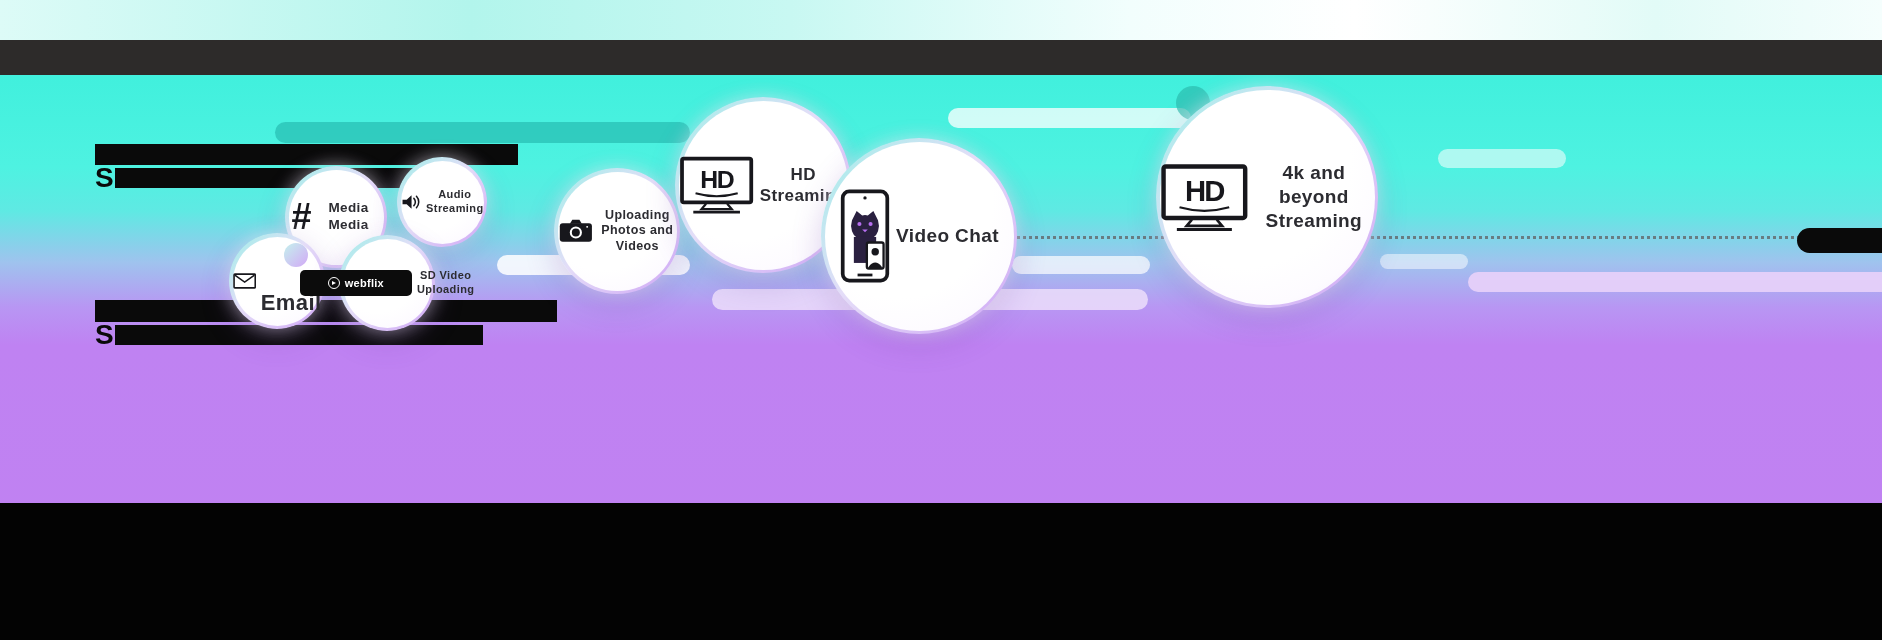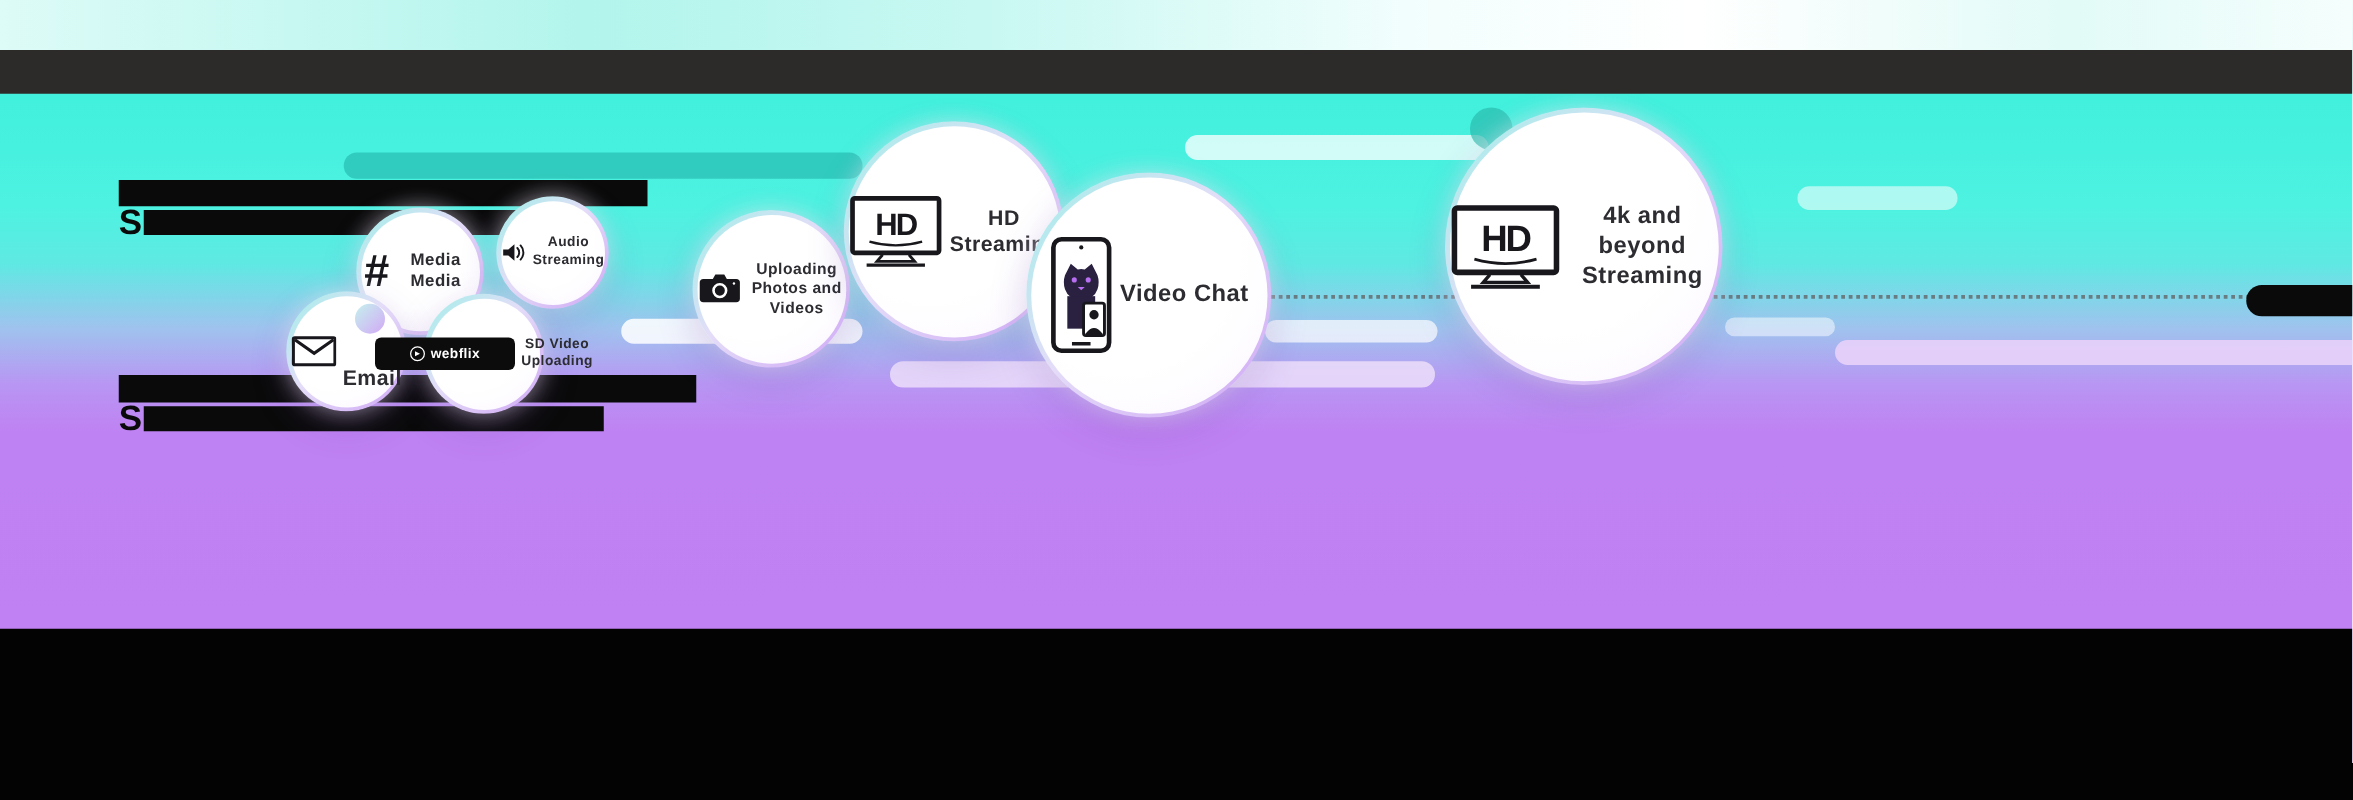--- a/index.html
+++ b/index.html
@@ -59,21 +59,21 @@
 
   .b-email  { left:229px;  top:233px; width:96px;  height:96px;  }
   .b-social { left:285px;  top:166px; width:102px; height:102px; }
   .b-audio  { left:397px;  top:157px; width:90px;  height:90px;  }
   .b-sd     { left:339px;  top:235px; width:96px;  height:96px;  }
   .b-upload { left:554px;  top:168px; width:126px; height:126px; }
   .b-hd     { left:675px;  top:97px;  width:176px; height:176px; }
   .b-vc     { left:821px;  top:138px; width:196px; height:196px; }
   .b-4k     { left:1156px; top:86px;  width:222px; height:222px; }
 
-  .b-email  .bubble-label { font-size:17px;margin-top:44px; }
+  .b-email  .bubble-label { font-size:22px;margin-top:44px; }
   .b-social .bubble-label { font-size:13.5px; width:64px; }
   .b-audio  .bubble-label { font-size:11px; width:74px; }
   .b-sd     .bubble-label { font-size:11px; width:86px; }
   .b-upload .bubble-label { font-size:12.5px; width:114px; }
   .b-hd     .bubble-label { font-size:17px; width:112px; }
   .b-vc     .bubble-label { font-size:19px; }
   .b-4k     .bubble-label { font-size:19px; width:164px; }
 
   .hash-glyph { font-size:36px; font-weight:bold; color:#17171c; line-height:0.9; }
 

